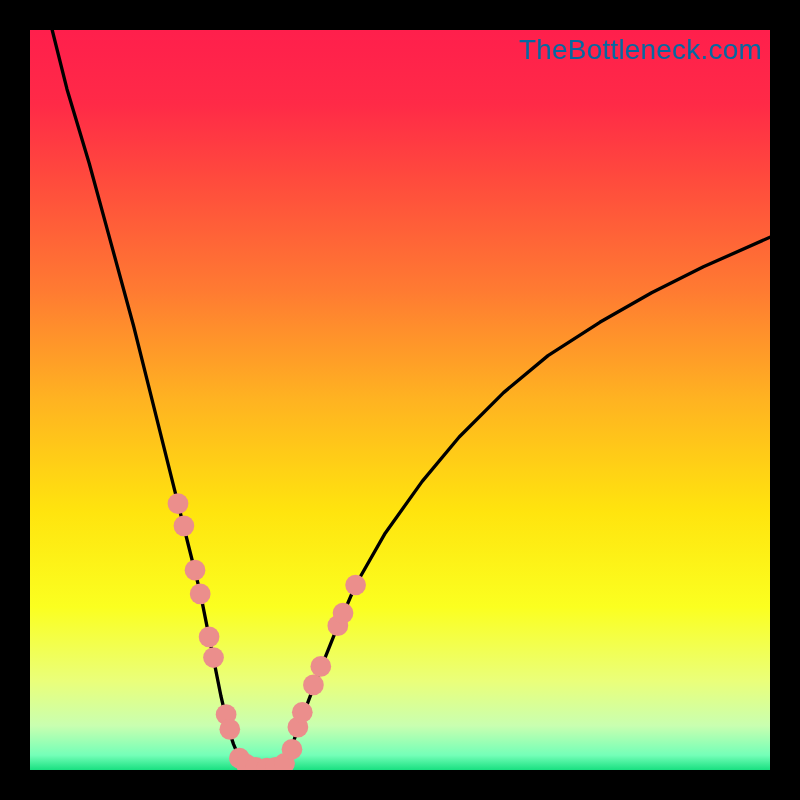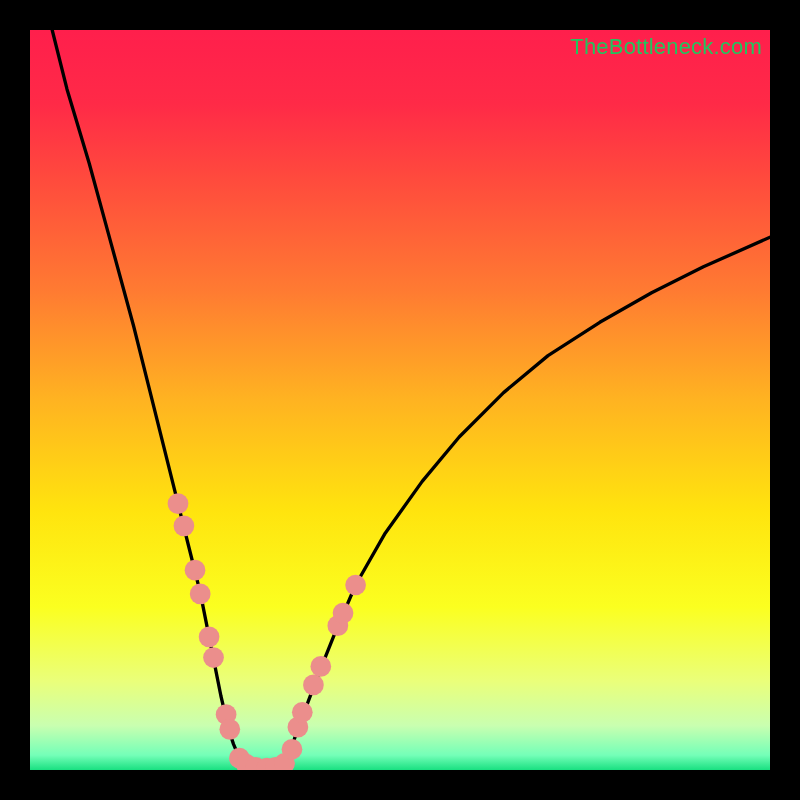--- a/index.html
+++ b/index.html
@@ -16,23 +16,23 @@
     top: 30px;
     width: 740px;
     height: 740px;
     overflow: hidden;
   }
   .watermark {
     position: absolute;
     top: 4px;
     right: 8px;
     font-family: Arial, Helvetica, sans-serif;
-    font-size: 22px;
+    font-size: 28px;
     font-weight: 400;
-    color: #22c55e;
+    color: #0369a1;
     letter-spacing: 0.2px;
   }
   svg.curves {
     position: absolute;
     left: 0; top: 0;
     width: 100%;
     height: 100%;
   }
   .dot {
     fill: #eb8e8c;

